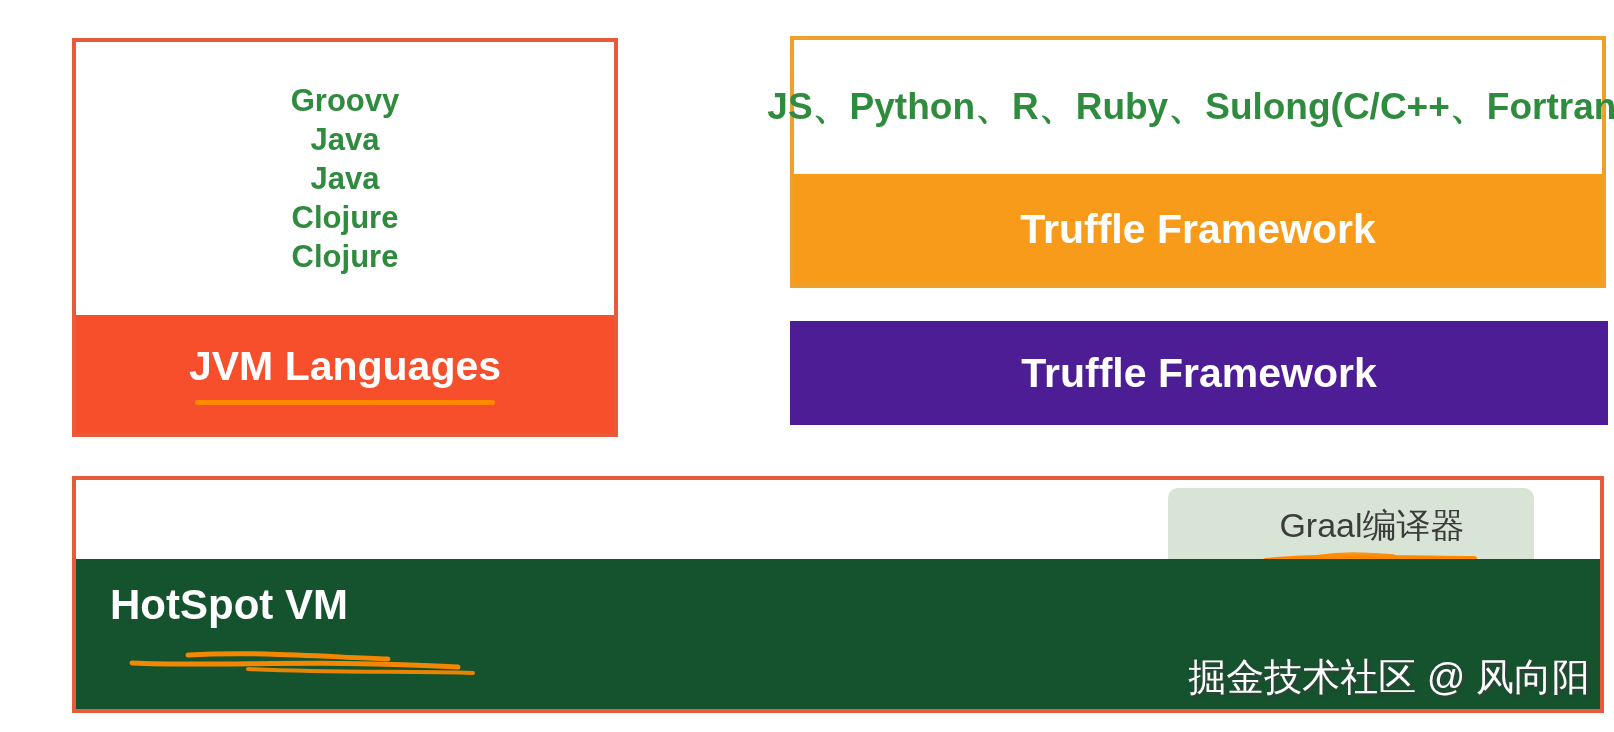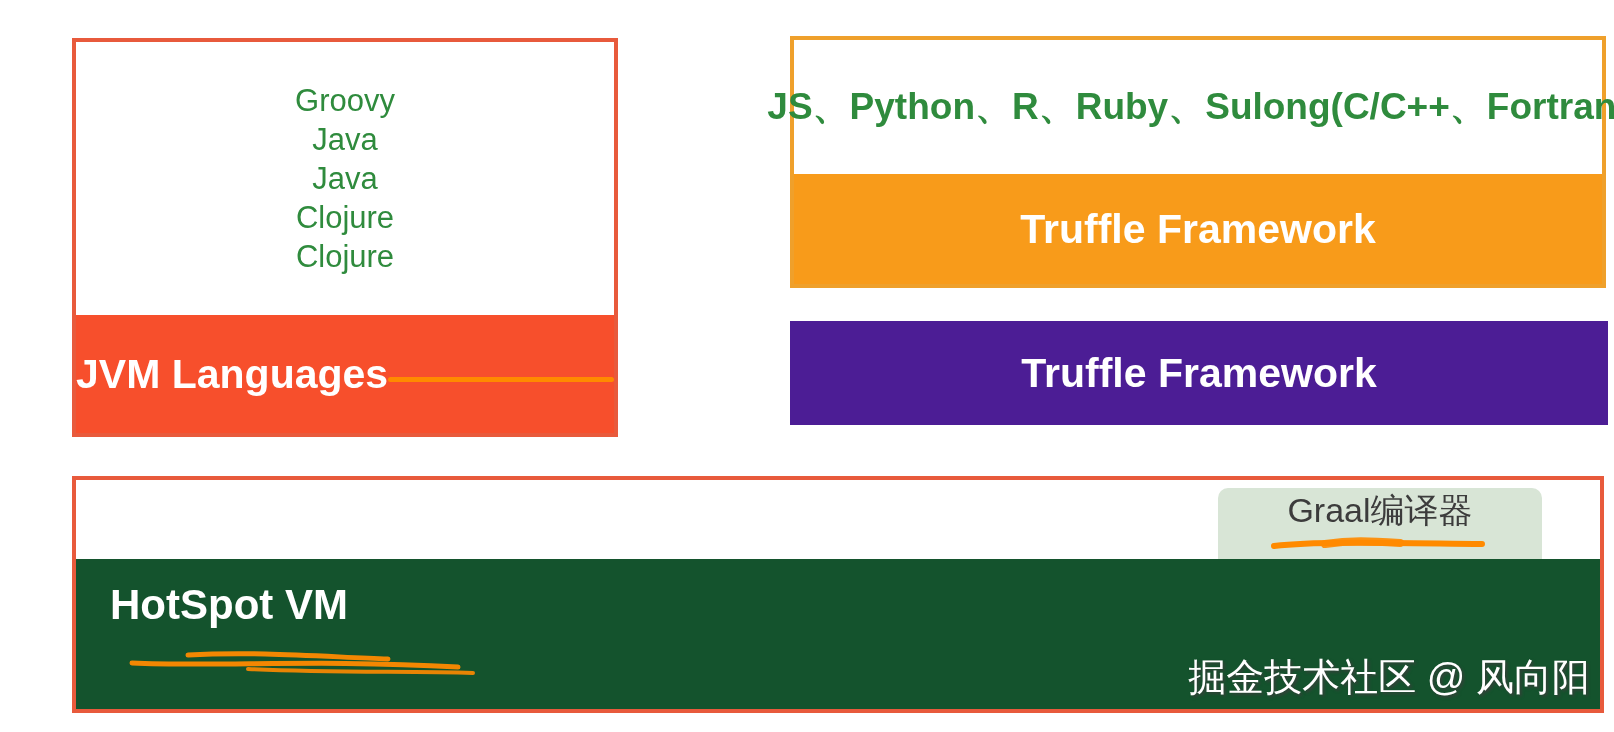--- a/index.html
+++ b/index.html
@@ -11,25 +11,25 @@
   
   .jvm-box{
     position:absolute; left:72px; top:38px; width:546px; height:399px;
     border:4px solid #E85A3C; background:#ffffff; box-sizing:border-box;
     display:flex; flex-direction:column;
   }
   .jvm-white{
     flex:1; display:flex; flex-direction:column; align-items:center; justify-content:center;
   }
   .jvm-lang{
-    color:#2F8B3D; font-weight:normal; font-size:31px; line-height:39px; white-space:nowrap;
+    color:#2F8B3D; font-weight:bold; font-size:31px; line-height:39px; white-space:nowrap;
   }
   .jvm-red{
     height:118px; background:#F74F2C;
-    display:flex; flex-direction:row; align-items:center; justify-content:center;
+    display:flex; flex-direction:column; align-items:center; justify-content:center;
   }
   .band-label{
     color:#ffffff; font-weight:bold; font-size:41px; white-space:nowrap;
   }
   .jvm-underline{
     width:300px; height:5px; background:#FF8A00; border-radius:3px; margin-top:10px;
   }
 
   
   .truffle-box{
@@ -56,23 +56,23 @@
   }
 
   
   .hotspot-box{
     position:absolute; left:72px; top:476px; width:1532px; height:237px;
     border:4px solid #E85A3C; background:#ffffff; box-sizing:border-box;
     display:flex; flex-direction:column;
   }
   .hotspot-white{ flex:1; position:relative; }
   .graal-chip{
-    position:absolute; right:58px; top:8px; width:324px; height:94px;
+    position:absolute; right:66px; top:8px; width:324px; height:94px;
     background:#D8E5D6; border-radius:10px;
-    display:flex; flex-direction:column; align-items:center; justify-content:flex-start;
+    display:flex; flex-direction:column; align-items:center; justify-content:center;padding-left:42px;
   }
   .graal-label{ color:#3C3C3C; font-size:34px; white-space:nowrap; }
   .graal-marker{ margin-top:2px; }
   .hotspot-red{ height:150px; background:#14532d; position:relative; }
   .hotspot-label{
     position:absolute; left:34px; top:22px; color:#ffffff; font-weight:bold; font-size:42px;
     white-space:nowrap;
   }
   .hotspot-marker{ position:absolute; left:52px; top:90px; }
 

